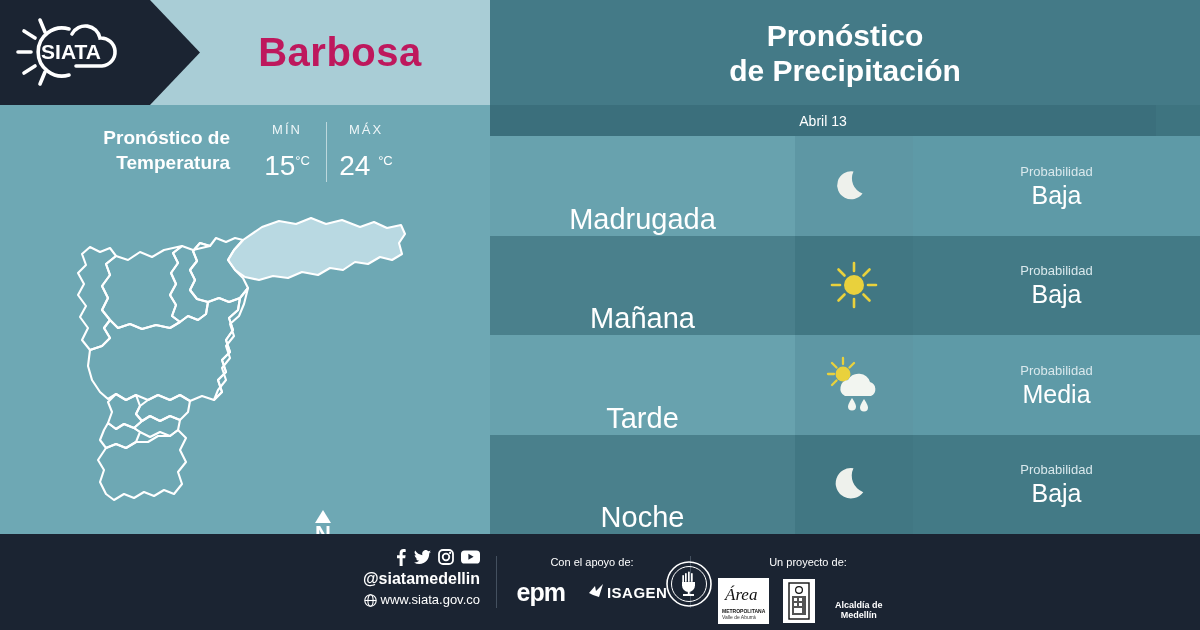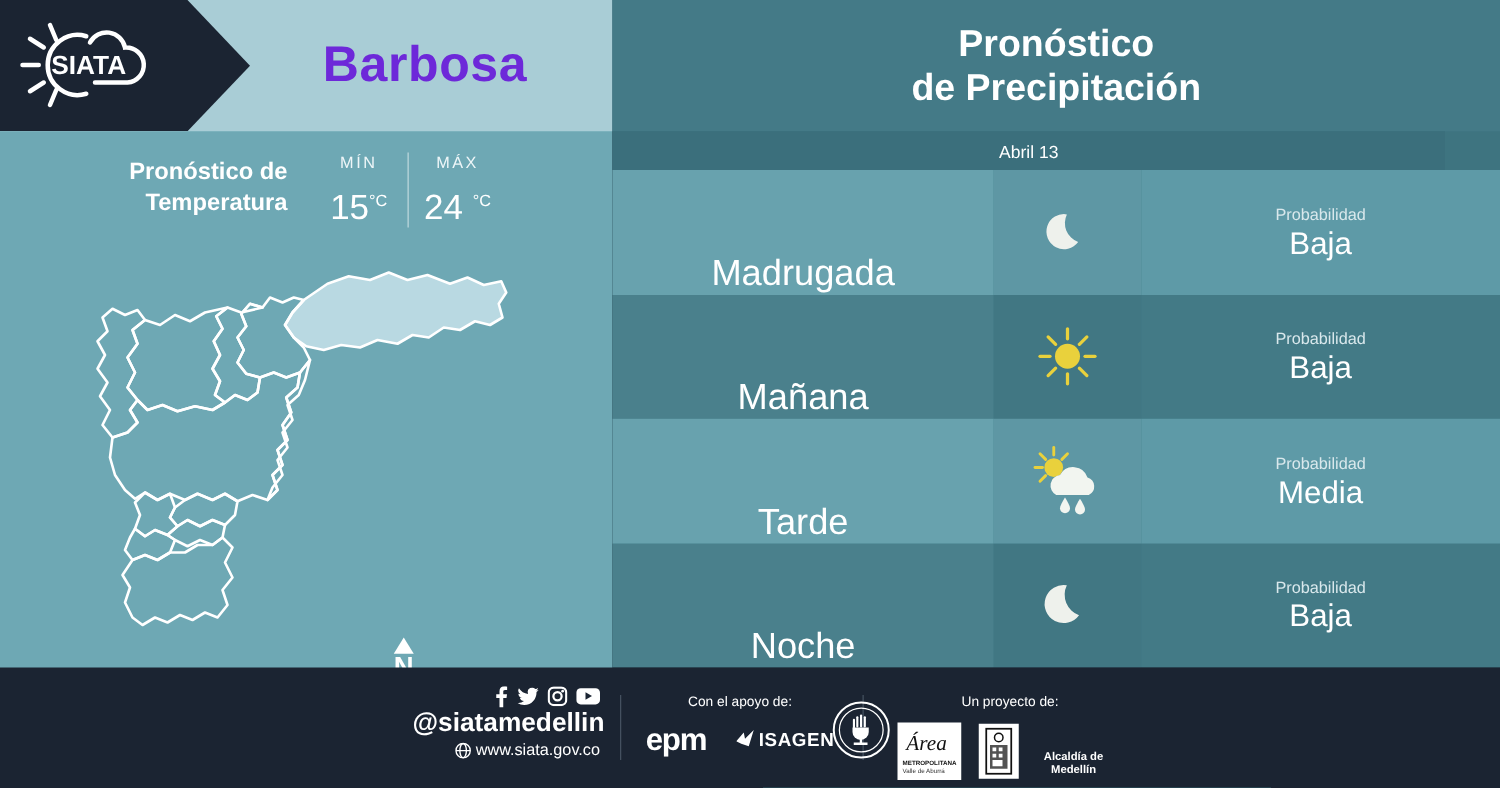--- a/index.html
+++ b/index.html
@@ -23,21 +23,21 @@
   }
   .logo-chev{
     position:absolute;left:0;top:0;width:200px;height:105px;
     background:#1b2432;
     clip-path:polygon(0 0, 150px 0, 200px 52.5px, 150px 105px, 0 105px);
   }
   .siata-logo{position:absolute;left:14px;top:12px;width:120px;height:80px;}
   .city-title{
     position:absolute;left:190px;top:0;width:300px;height:105px;
     display:flex;align-items:center;justify-content:center;
-    color:#6d28d9;font-size:40px;font-weight:bold;letter-spacing:.5px;
+    color:#be185d;font-size:40px;font-weight:bold;letter-spacing:.5px;
   }
   .temp-block{
     position:absolute;left:60px;top:122px;width:400px;height:62px;
     display:flex;align-items:flex-start;
   }
   .temp-label{
     color:#ffffff;font-size:19px;font-weight:bold;line-height:25px;
     text-align:right;width:170px;padding-top:3px;
   }
   .temp-vals{display:flex;margin-left:18px;color:#fff;}
@@ -84,21 +84,21 @@
   .p-small{color:#d9e8ec;font-size:13px;line-height:18px;}
   .p-big{color:#fff;font-size:25px;line-height:28px;}
 
   
   .footer{
     position:absolute;left:0;top:534px;width:1200px;height:96px;
     background:#1b2432;
   }
   .f-social{position:absolute;left:330px;top:14px;width:150px;text-align:right;color:#fff;}
   .f-icons{display:flex;justify-content:flex-end;gap:7px;height:18px;align-items:center;}
-  .f-handle{font-size:21px;font-weight:bold;line-height:24px;margin-top:1px;}
+  .f-handle{font-size:16px;font-weight:bold;line-height:24px;margin-top:1px;}
   .f-web{font-size:13px;line-height:18px;display:flex;align-items:center;justify-content:flex-end;gap:4px;}
   .f-div{position:absolute;top:22px;width:1px;height:52px;background:#44505f;}
   .f-sup{position:absolute;left:512px;top:22px;width:160px;text-align:center;color:#fff;}
   .f-cap{font-size:11px;margin-bottom:10px;}
   .f-epm{display:flex;align-items:center;justify-content:center;gap:24px;}
   .f-proj{position:absolute;left:718px;top:22px;width:180px;text-align:center;color:#fff;}
   .logo-box{background:#fff;display:inline-block;}
   .alc-txt{color:#fff;font-size:9px;font-weight:bold;}
 </style>
 </head>

